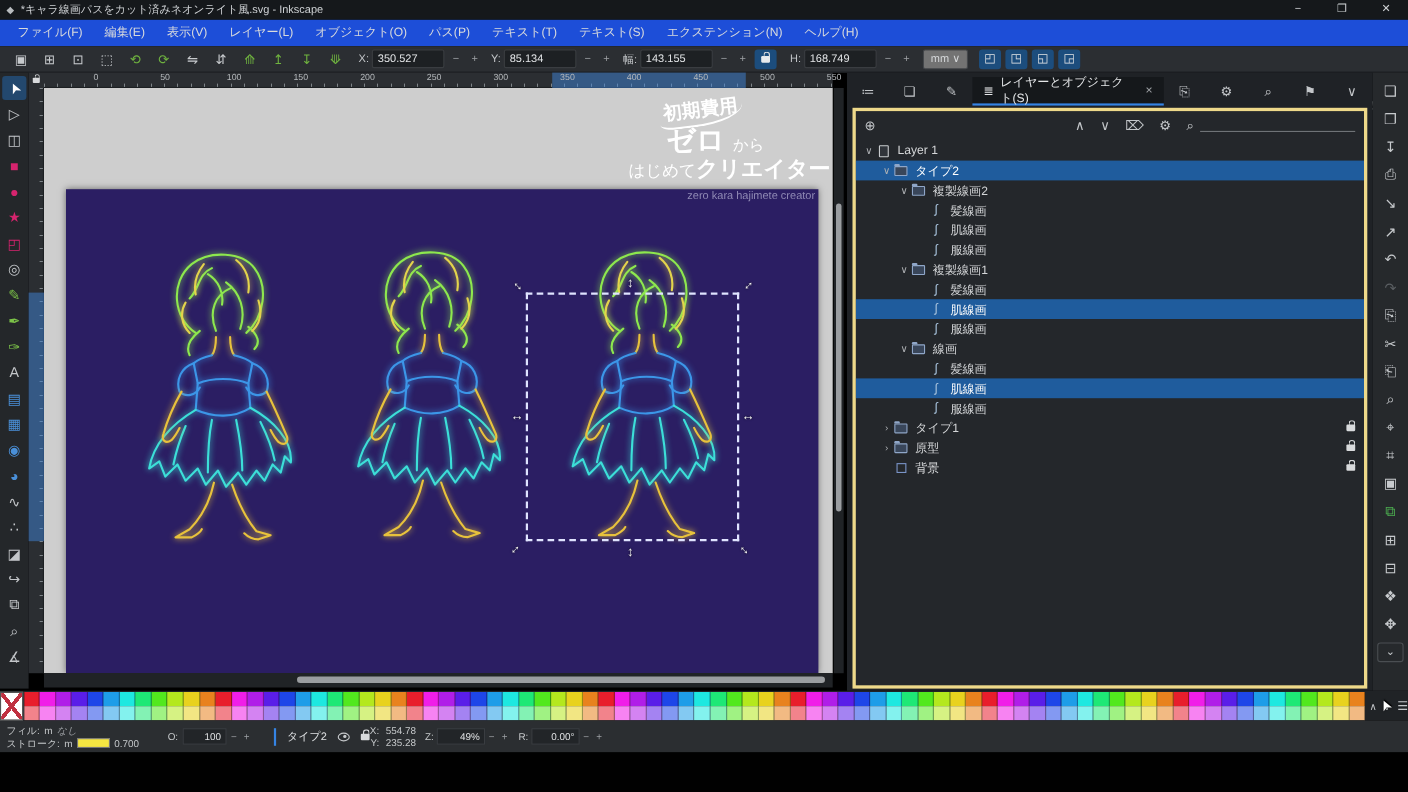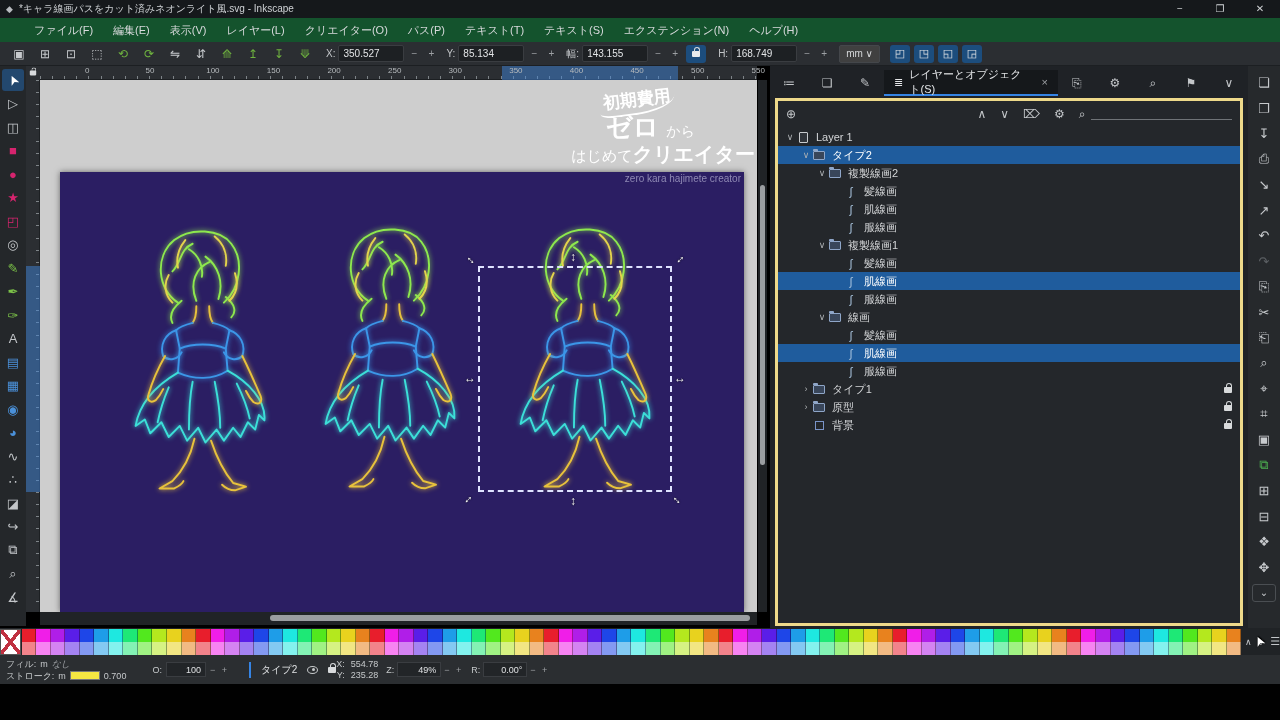--- a/index.html
+++ b/index.html
@@ -6,34 +6,34 @@
   *{box-sizing:border-box;font-family:"Liberation Sans",sans-serif;}
   #app{position:relative;width:1280px;height:720px;background:#000;overflow:hidden;color:#d6d8da;}
 
   
   .titlebar{position:absolute;left:0;top:0;width:1280px;height:18px;background:#15181b;display:flex;align-items:center;font-size:10px;color:#cfd2d5;}
   .titlebar .logo{margin:0 6px 0 6px;color:#b9bcc0;font-size:9px;}
   .wincontrols{position:absolute;right:0;top:0;height:18px;display:flex;}
   .wincontrols span{width:40px;text-align:center;font-size:10px;line-height:18px;color:#cfd2d5;}
 
   
-  .menubar{position:absolute;left:0;top:18px;width:1280px;height:24px;background:#14532d;display:flex;align-items:center;padding-left:24px;font-size:11px;color:#d8dadc;}
+  .menubar{position:absolute;left:0;top:18px;width:1280px;height:24px;background:#1d4ed8;display:flex;align-items:center;padding-left:6px;font-size:11px;color:#d8dadc;}
   .menubar .mi{padding:0 10px;line-height:24px;}
 
   
   .toolctrl{position:absolute;left:0;top:42px;width:1280px;height:24px;background:#2b2e32;border-bottom:1px solid #1c1f22;display:flex;align-items:center;font-size:10px;}
   .tc-icons{display:flex;margin-left:6px;}
   .tc-icons .icon{width:26px;text-align:center;font-size:12px;color:#c7cacd;}
   .tc-icons .icon.green{color:#6fb33f;}
   .spin{display:flex;align-items:center;margin-left:8px;}
   .spin .lbl{color:#c3c6c9;margin-right:3px;}
   .spin .val{background:#1d2023;border:1px solid #3a3d41;border-radius:2px;width:66px;height:17px;line-height:15px;padding:0 4px;color:#e2e4e6;}
   .spin .mm{width:14px;text-align:center;color:#9da0a4;margin-left:3px;}
   .lockbtn{width:20px;height:18px;background:#1c4d7d;border-radius:3px;margin:0 4px;display:flex;align-items:center;justify-content:center;}
-  .unitbox{background:#404040;border:1px solid #44474b;border-radius:2px;height:18px;padding:0 6px;margin-left:8px;color:#d6d8da;line-height:16px;}
+  .unitbox{background:#737373;border:1px solid #44474b;border-radius:2px;height:18px;padding:0 6px;margin-left:8px;color:#d6d8da;line-height:16px;}
   .bluebtns{display:flex;margin-left:10px;gap:4px;}
   .bluebtns span{width:20px;height:18px;background:#1c4d7d;border-radius:3px;color:#dfe2e4;font-size:11px;text-align:center;line-height:17px;}
   .tc-right{position:absolute;right:8px;top:42px;height:24px;display:flex;align-items:center;gap:16px;color:#c7cacd;font-size:13px;}
 
   
   .toolbox{position:absolute;left:0;top:66px;width:26px;height:560px;background:#24272a;display:flex;flex-direction:column;align-items:center;padding-top:3px;}
   .toolbox .tool{width:22px;height:22px;margin-bottom:1.5px;display:flex;align-items:center;justify-content:center;font-size:13px;color:#c3c6c9;border-radius:3px;}
   .toolbox .tool.sel{background:#23486e;color:#fff;}
   .toolbox .tool.magenta{color:#d6246e;}
   .toolbox .tool.green{color:#7bc148;}
@@ -162,21 +162,21 @@
       <span>❐</span>
       <span>✕</span>
     </div>
   </div>
 
   <div class="menubar" id="menubar">
       <span class="mi">ファイル(F)</span>
       <span class="mi">編集(E)</span>
       <span class="mi">表示(V)</span>
       <span class="mi">レイヤー(L)</span>
-      <span class="mi">クリエイター(O)</span>
+      <span class="mi">オブジェクト(O)</span>
       <span class="mi">パス(P)</span>
       <span class="mi">テキスト(T)</span>
       <span class="mi">テキスト(S)</span>
       <span class="mi">エクステンション(N)</span>
       <span class="mi">ヘルプ(H)</span>
     </div>
 
   <div class="toolctrl">
     <div class="tc-icons" id="tcicons">
         <span class="icon">▣</span>

